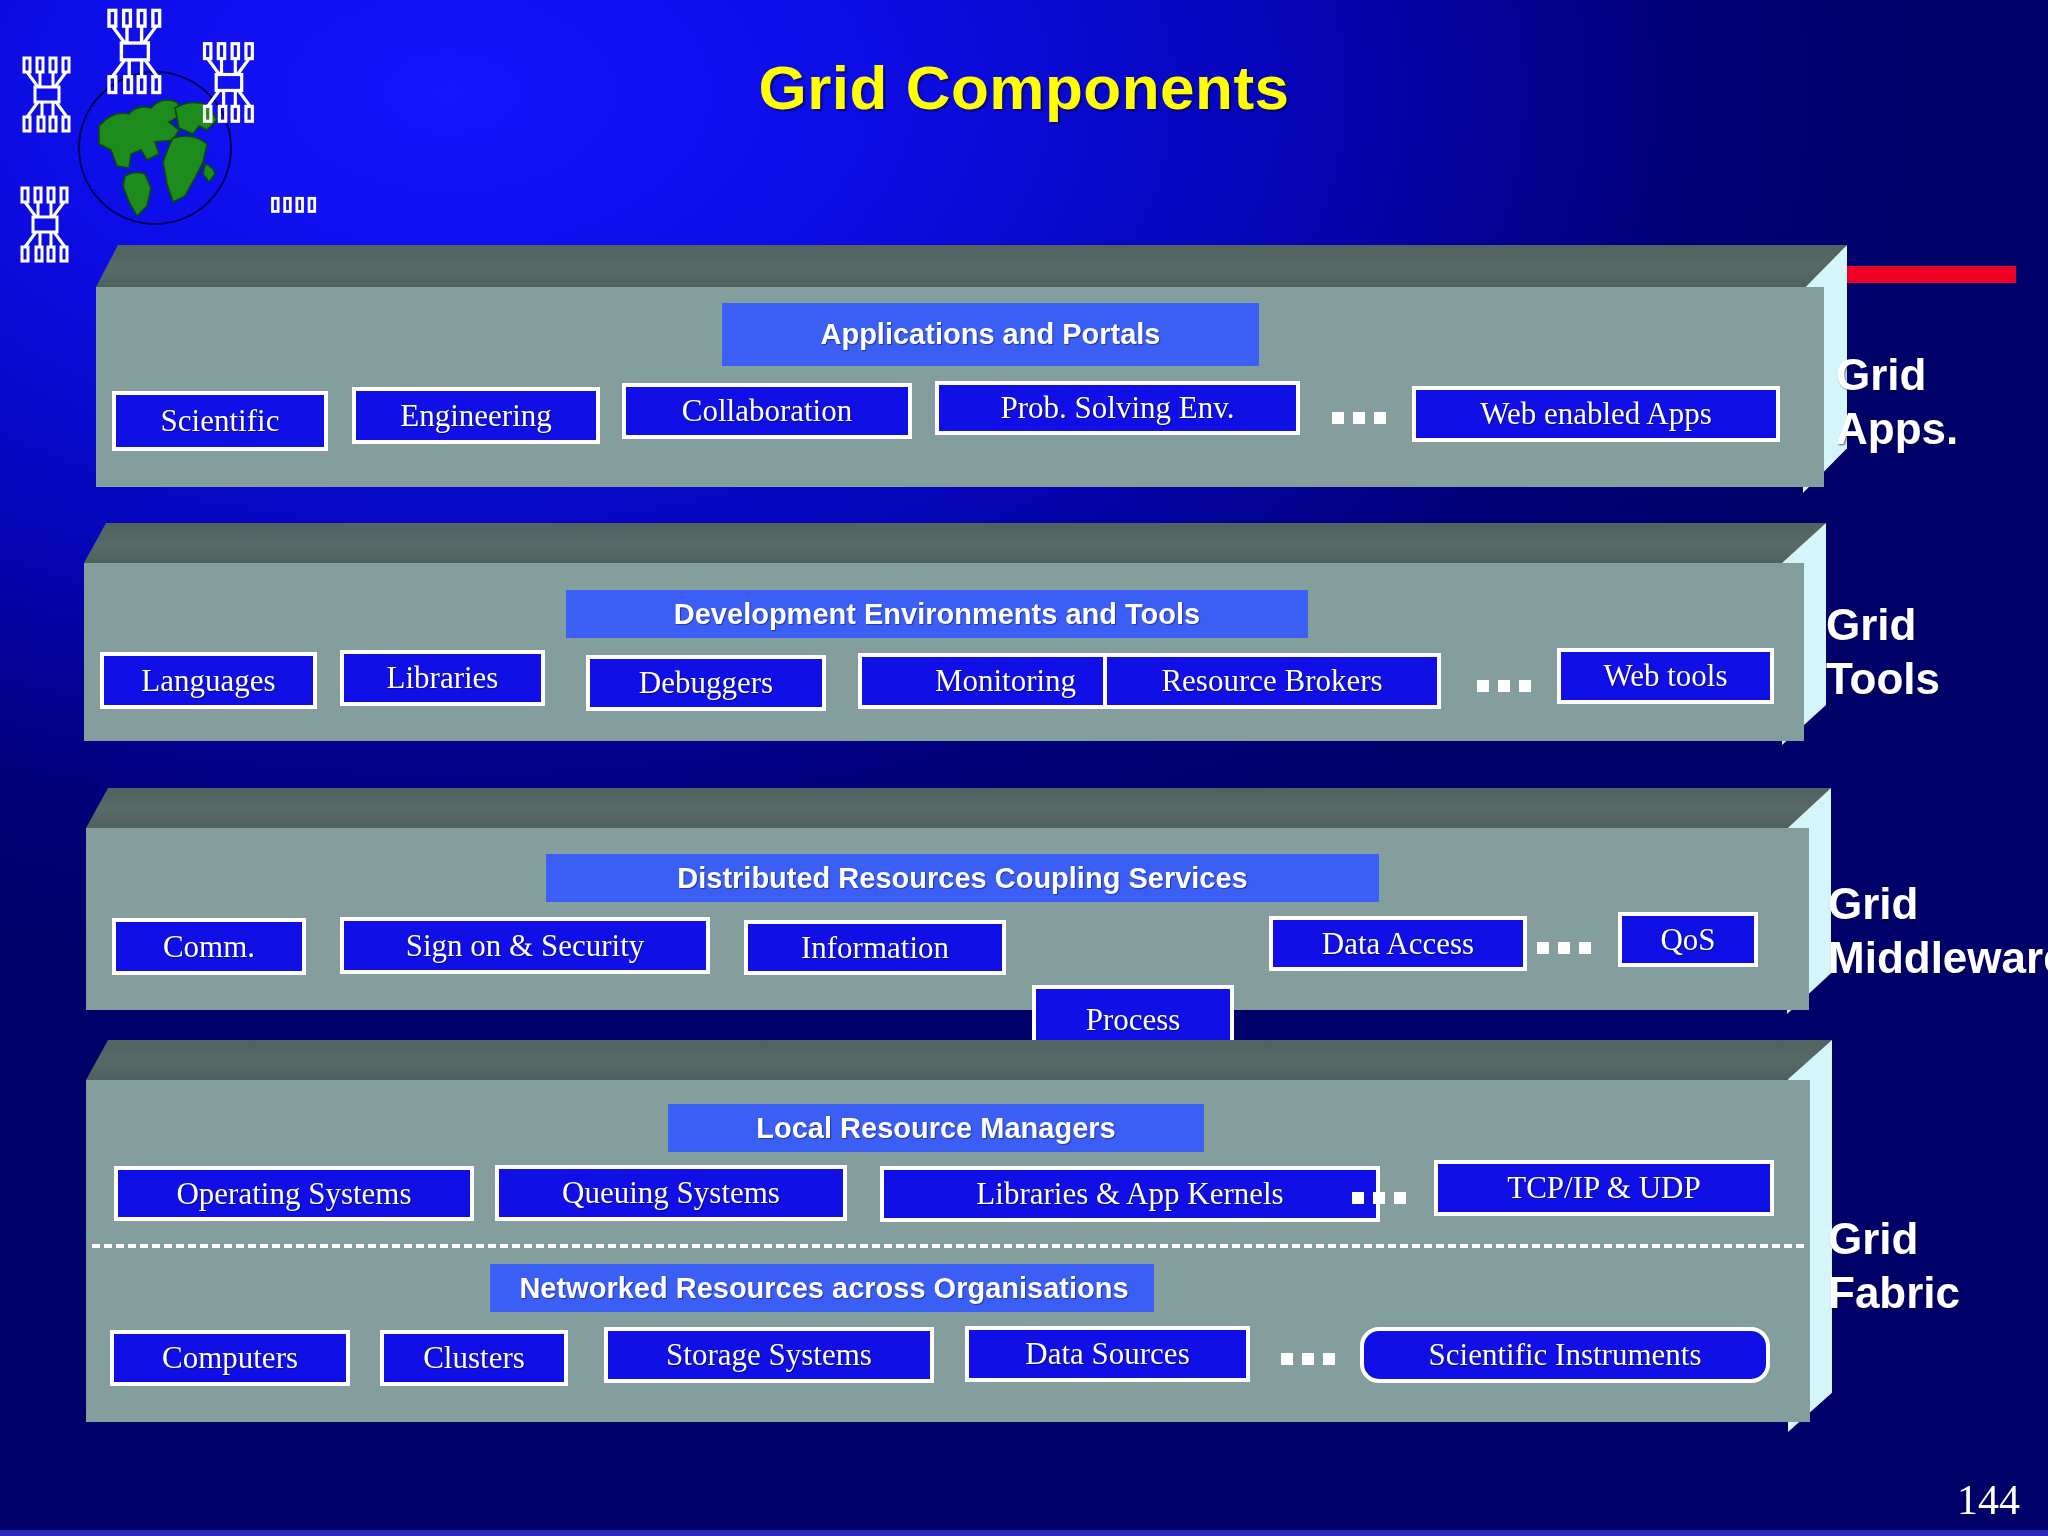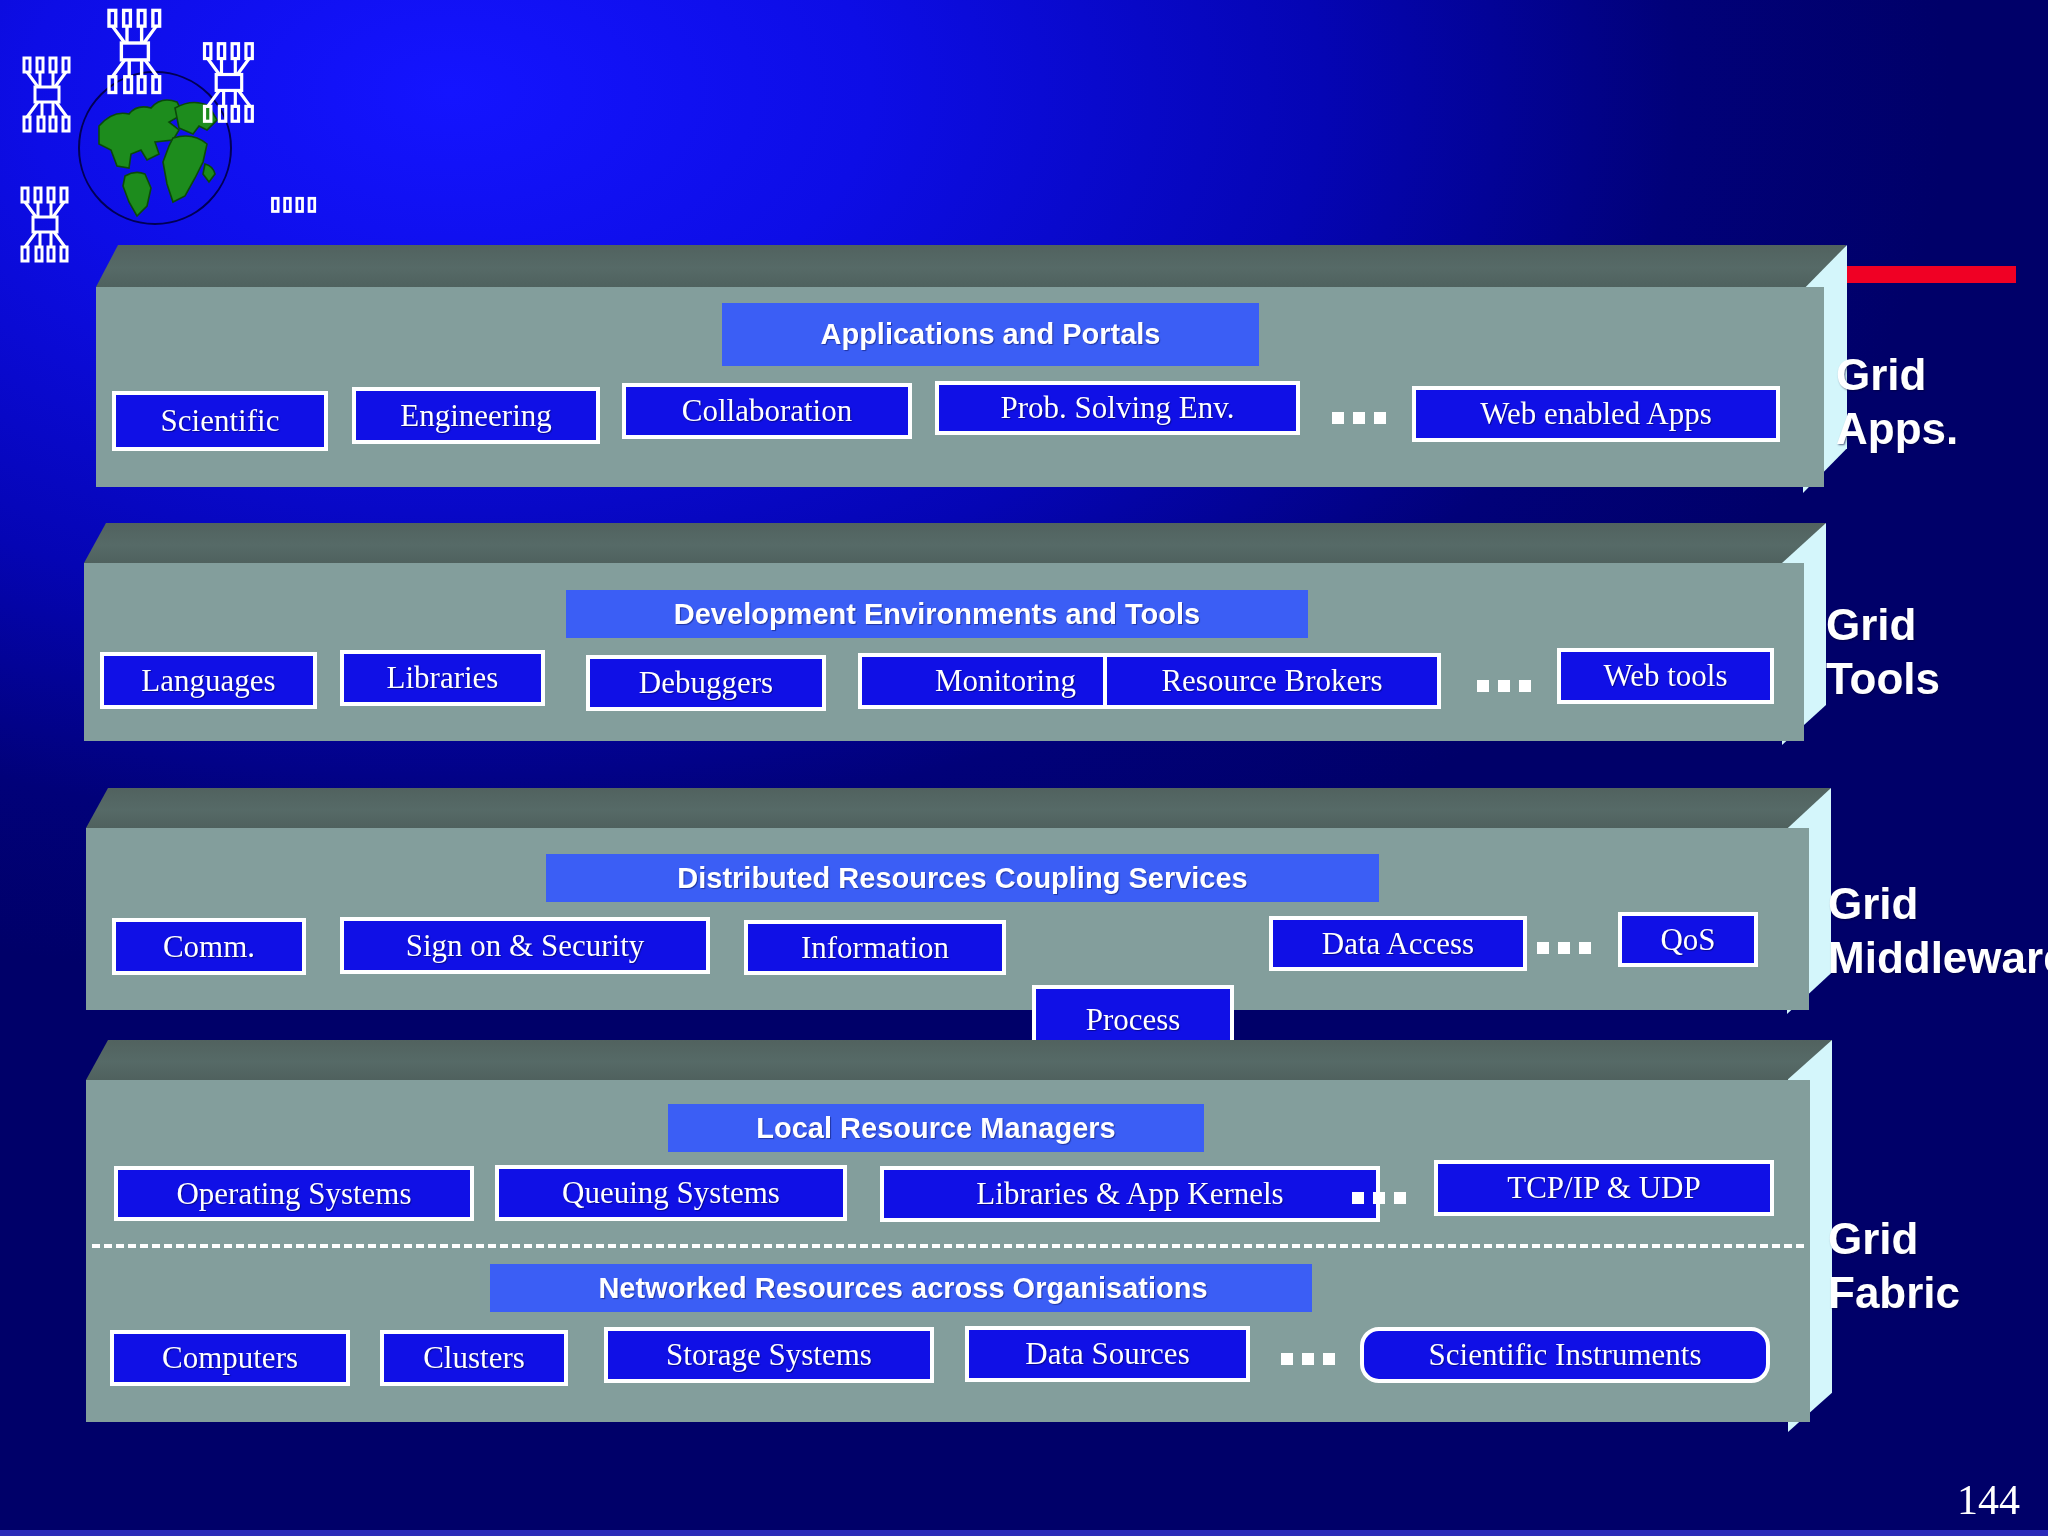--- a/index.html
+++ b/index.html
@@ -201,20 +201,21 @@
   </svg>
   <svg class="chip" style="left:265px; top:195px;" width="60" height="76" viewBox="0 0 64 80">
     <g stroke="#ffffff" stroke-width="3" fill="none">
       <rect x="8" y="3" width="6" height="14"></rect>
         <rect x="21" y="3" width="6" height="14"></rect>
       <rect x="34" y="3" width="6" height="14"></rect>
         <rect x="47" y="3" width="6" height="14"></rect>
     </g>
   </svg>
 
+  <div id="title">Grid Components</div>
 
   <div id="red-line"></div>
 
   <div class="layer" style="left:0; top:0;">
     <div class="slab-topface" style="--dx:22px; left:96px; top:245px; width:1750px; height:42px;"></div>
     <div class="slab-side" style="left:1803px; top:245px; width:44px; height:248px; clip-path:polygon(100% 0,100% 82%,0 100%,0 18%);"></div>
     <div class="slab-face" style="left:96px; top:287px; width:1728px; height:200px;"></div>
 
     <div class="hdr" style="left:722px; top:303px; width:537px; height:63px;">Applications and Portals</div>
 
@@ -291,21 +292,21 @@
     <div class="box" style="left:880px; top:1166px; width:500px; height:56px;">Libraries &amp; App Kernels</div>
     <div class="ellipsis" style="left:1352px; top:1192px;">
       <i></i>
         <i></i>
         <i></i>
     </div>
     <div class="box" style="left:1434px; top:1160px; width:340px; height:56px;">TCP/IP &amp; UDP</div>
 
     <div class="dashed" style="left:92px; top:1244px; width:1712px;"></div>
 
-    <div class="hdr" style="left:490px; top:1264px; width:822px; height:48px;padding-left:20px;">Networked Resources across Organisations</div>
+    <div class="hdr" style="left:490px; top:1264px; width:664px; height:48px;padding-left:20px;">Networked Resources across Organisations</div>
 
     <div class="box" style="left:110px; top:1330px; width:240px; height:56px;">Computers</div>
     <div class="box" style="left:380px; top:1330px; width:188px; height:56px;">Clusters</div>
     <div class="box" style="left:604px; top:1327px; width:330px; height:56px;">Storage Systems</div>
     <div class="box" style="left:965px; top:1326px; width:285px; height:56px;">Data Sources</div>
     <div class="ellipsis" style="left:1281px; top:1353px;">
       <i></i>
         <i></i>
         <i></i>
     </div>

